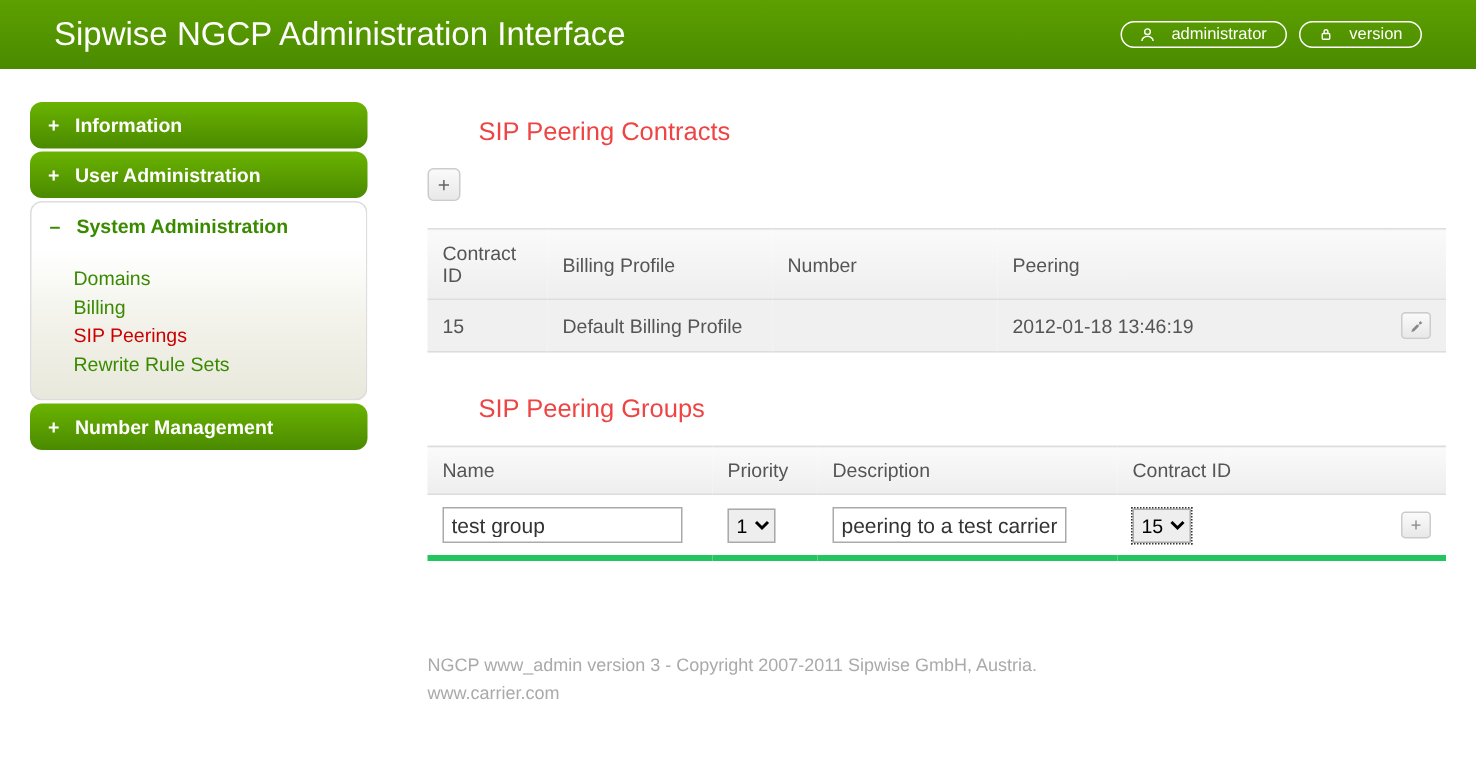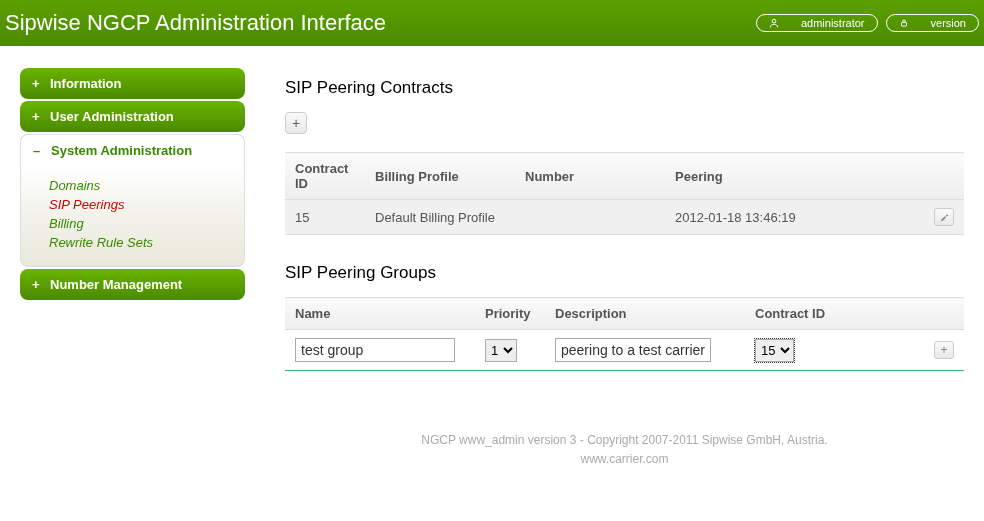--- a/index.html
+++ b/index.html
@@ -1,44 +1,44 @@
 <!DOCTYPE html>
 <html><head>
 <meta charset="utf-8">
 <style>
 * { margin: 0; padding: 0; box-sizing: border-box; }
 body { font-family: Arial, Helvetica, sans-serif; font-size: 13px; background: #fff; color: #333; }
-.header { background: linear-gradient(to bottom, #5da000, #4a8a00); color: #fff; padding: 10px 5px; display: flex; justify-content: space-between; align-items: center; border-bottom: 2px solid #fff; }
+.header { background: linear-gradient(to bottom, #5da000, #4a8a00); color: #fff; padding: 10px 36px; display: flex; justify-content: space-between; align-items: center; border-bottom: 2px solid #fff; }
 .header-title { font-size: 22px; font-weight: normal; }
 .header-right { display: flex; gap: 8px; }
-.header-btn { border: 1px solid #fff; border-radius: 12px; padding: 2px 12px; font-size: 11px; color: #fff; background: transparent; display: flex; align-items: center; gap: 22px; cursor: pointer; }
+.header-btn { border: 1px solid #fff; border-radius: 12px; padding: 2px 12px; font-size: 11px; color: #fff; background: transparent; display: flex; align-items: center; gap: 11px; cursor: pointer; }
 .header-btn svg { width: 10px; height: 10px; }
 .container { display: flex; padding: 20px; gap: 40px; }
 .sidebar { width: 225px; flex-shrink: 0; }
 .sidebar-section { margin-bottom: 2px; }
 .sidebar-header { background: linear-gradient(to bottom, #6ab300, #4a8a00); color: #fff; padding: 8px 12px; border-radius: 8px; font-weight: bold; font-size: 13px; display: flex; align-items: center; gap: 8px; cursor: pointer; }
 .sidebar-header.expanded { background: #fff; color: #3a8a00; border: 1px solid #ddd; border-bottom: none; border-radius: 8px 8px 0 0; }
 .sidebar-toggle { font-weight: bold; width: 10px; }
-.sidebar-body { background: linear-gradient(to bottom, #fff, #f2f2ea 50%, #e8e8dc); border: 1px solid #ddd; border-top: none; border-radius: 0 0 8px 8px; padding: 10px 12px 14px 28px; font-style: italic; }
+.sidebar-body { background: linear-gradient(to bottom, #fff, #f2f2ea 50%, #e8e8dc); border: 1px solid #ddd; border-top: none; border-radius: 0 0 8px 8px; padding: 10px 12px 14px 28px; }
 .sidebar-link { display: block; color: #3a8a00; font-size: 13px; padding: 2px 0; cursor: pointer; }
 .sidebar-link.active { color: #c00; }
 .main { flex: 1; padding-top: 10px; }
-.section-title { font-size: 17px; font-weight: normal; color: #000000; margin-bottom: 14px; }
+.section-title { font-size: 17px; font-weight: normal; color: #ef4444; margin-bottom: 14px; margin-left: 34px; }
 .add-btn { width: 22px; height: 22px; background: linear-gradient(#fafafa, #e8e8e8); border: 1px solid #ccc; border-radius: 4px; display: flex; align-items: center; justify-content: center; font-size: 14px; color: #666; cursor: pointer; margin-bottom: 18px; }
 .table { width: 100%; border-collapse: collapse; margin-bottom: 28px; }
-.table th { text-align: left; font-weight: bold; font-size: 13px; color: #555; padding: 8px 10px; background: linear-gradient(#fafafa, #eee); border-top: 1px solid #ddd; border-bottom: 1px solid #ddd; }
+.table th { text-align: left; font-weight: normal; font-size: 13px; color: #555; padding: 8px 10px; background: linear-gradient(#fafafa, #eee); border-top: 1px solid #ddd; border-bottom: 1px solid #ddd; }
 .table td { padding: 8px 10px; font-size: 13px; color: #555; background: #f0f0f0; border-bottom: 1px solid #ddd; }
 .action-btn { width: 20px; height: 18px; background: linear-gradient(#fafafa, #e8e8e8); border: 1px solid #ccc; border-radius: 3px; display: inline-flex; align-items: center; justify-content: center; cursor: pointer; }
 .action-btn svg { width: 10px; height: 10px; fill: #888; }
-.form-row td { background: #fff; border-bottom: 1px solid #22c55e; padding: 8px 10px; vertical-align: middle; }
+.form-row td { background: #fff; border-bottom: 4px solid #22c55e; padding: 8px 10px; vertical-align: middle; }
 .form-row input[type=text] { border: 1px solid #aaa; padding: 3px 5px; font-size: 14px; font-family: Arial; color: #333; }
 .form-row select { border: 1px solid #aaa; padding: 2px 1px; font-size: 13px; background: #eee; }
 .name-input { width: 160px; }
 .desc-input { width: 156px; }
-.footer { text-align: center; color: #aaa; font-size: 12px; margin-top: 60px; line-height: 1.6; }
+.footer { text-align: left; color: #aaa; font-size: 12px; margin-top: 60px; line-height: 1.6; }
 </style>
 </head>
 <body>
 
 <div class="header">
   <div class="header-title">Sipwise NGCP Administration Interface</div>
   <div class="header-right">
     <div class="header-btn">
       <svg viewBox="0 0 16 16" fill="none" stroke="#fff" stroke-width="1.5">
           <circle cx="8" cy="5" r="3"></circle>
@@ -70,22 +70,22 @@
         <span>User Administration</span>
       </div>
     </div>
     <div class="sidebar-section">
       <div class="sidebar-header expanded">
         <span class="sidebar-toggle">–</span>
         <span>System Administration</span>
       </div>
       <div class="sidebar-body">
         <a class="sidebar-link">Domains</a>
+        <a class="sidebar-link">Billing</a>
         <a class="sidebar-link active">SIP Peerings</a>
-        <a class="sidebar-link">Billing</a>
         <a class="sidebar-link">Rewrite Rule Sets</a>
       </div>
     </div>
     <div class="sidebar-section">
       <div class="sidebar-header">
         <span class="sidebar-toggle">+</span>
         <span>Number Management</span>
       </div>
     </div>
   </div>

